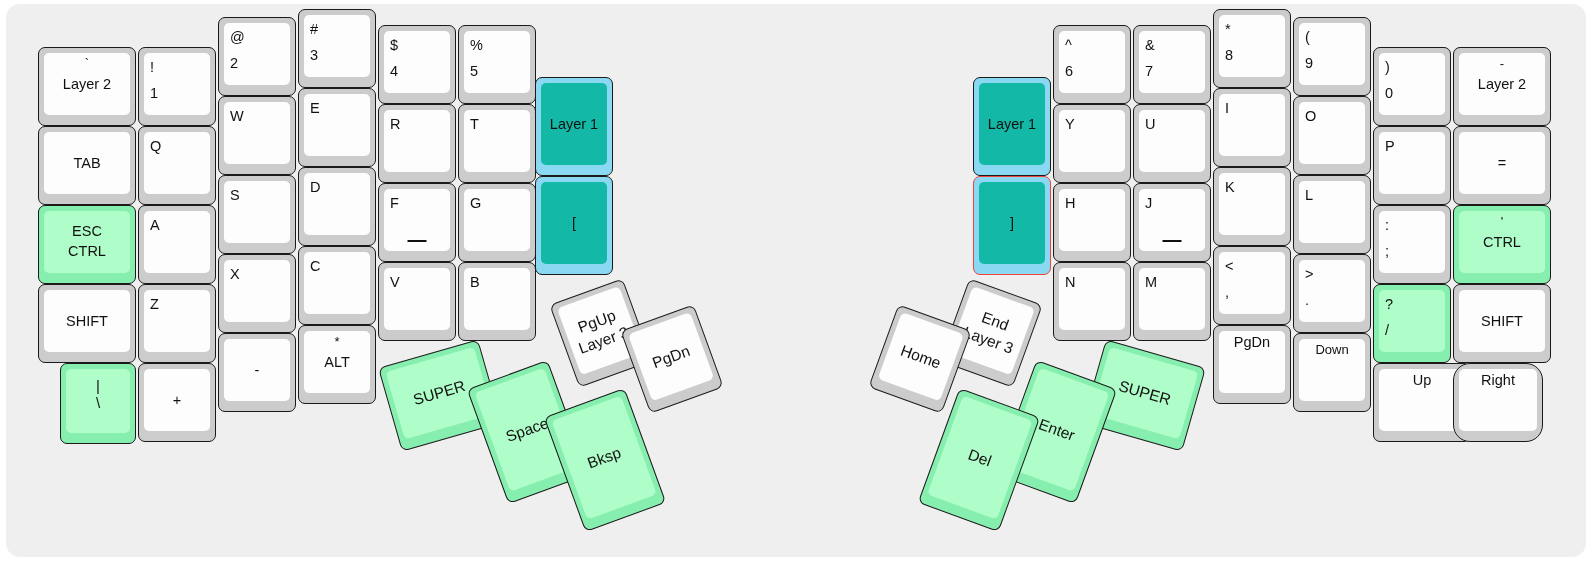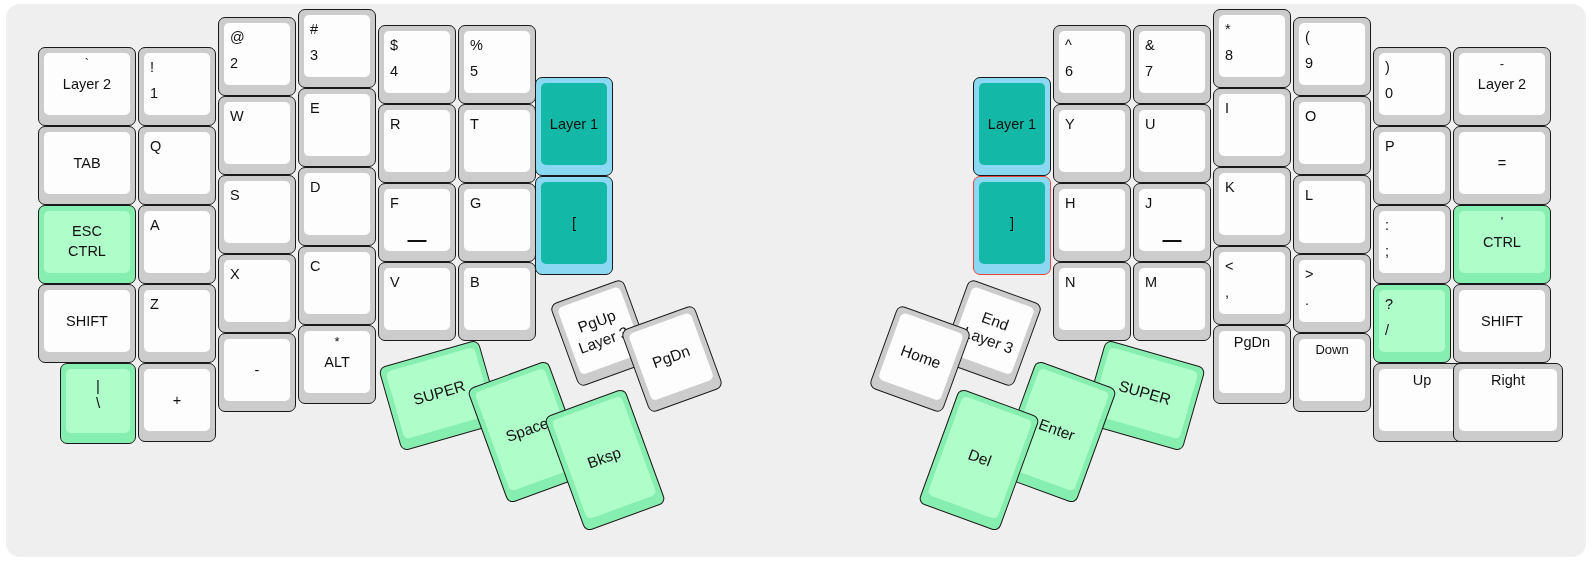--- a/index.html
+++ b/index.html
@@ -488,21 +488,21 @@
           <div class="cap">
             <div class="lg ctop">'</div>
             <div class="lg cmid">CTRL</div>
           </div>
         </div>
         <div class="key" style="left: 1453px; top: 284px; width: 98px; height: 79px;">
           <div class="cap">
             <div class="lg ctr">SHIFT</div>
           </div>
         </div>
-        <div class="key" style="left: 1453px; top: 363px; width: 110px; height: 79px;">
+        <div class="key" style="left: 1453px; top: 363px; width: 90px; height: 79px; border-radius: 17px;">
           <div class="cap">
             <div class="lg ctop" style="font-size:14.5px">Right</div>
           </div>
         </div>
       </div>
       <div class="key green" style="left: 1092px; top: 352px; width: 104px; height: 87px; transform: rotate(16deg);">
         <div class="cap">
           <div class="lg thumb">
             <span>SUPER</span>
           </div>

